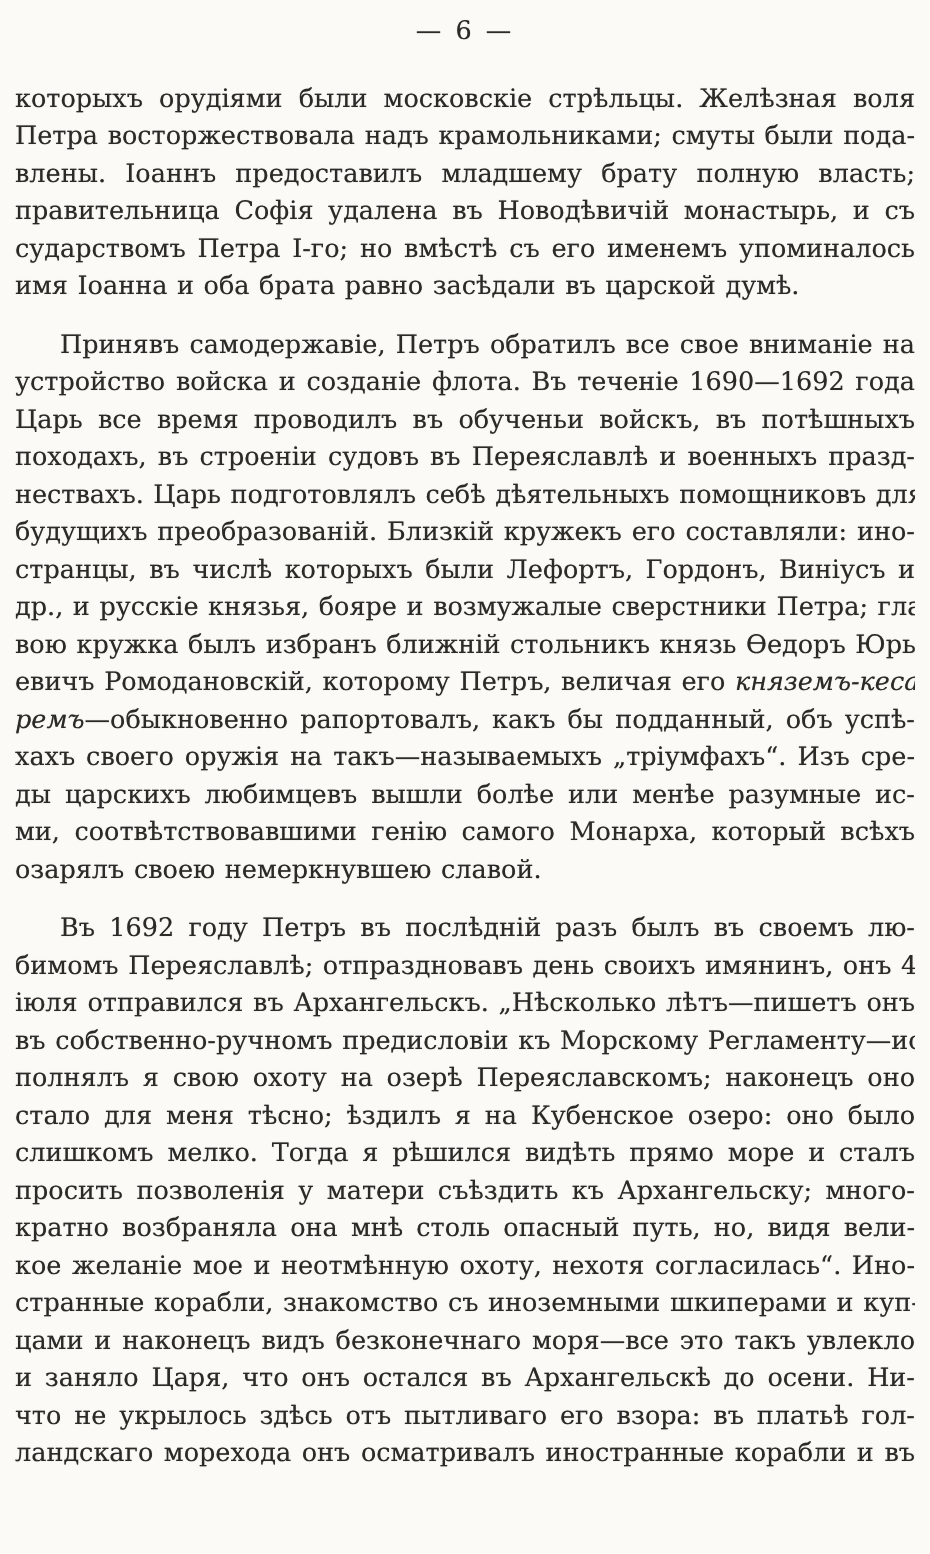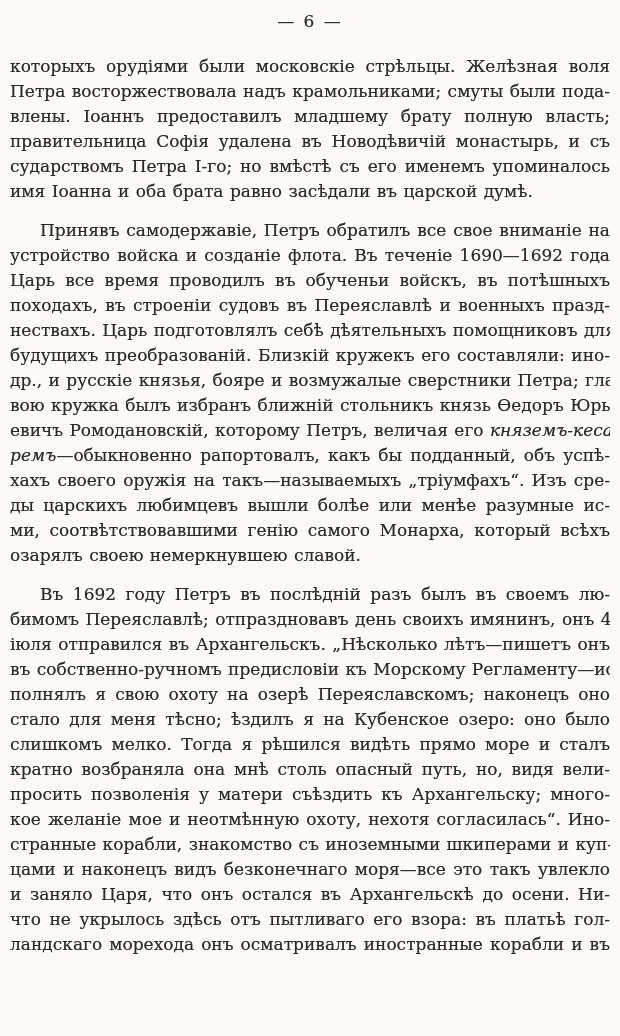--- a/index.html
+++ b/index.html
@@ -60,39 +60,40 @@
         <div class="line"><span>сударствомъ Петра I-го; но вмѣстѣ съ его именемъ упоминалось</span></div>
         <div class="line"><span>имя Іоанна и оба брата равно засѣдали въ царской думѣ.</span></div>
       </div>
       <div class="para">
         <div class="line indent"><span>Принявъ самодержавіе, Петръ обратилъ все свое вниманіе на</span></div>
         <div class="line"><span>устройство войска и созданіе флота. Въ теченіе 1690—1692 года</span></div>
         <div class="line"><span>Царь все время проводилъ въ обученьи войскъ, въ потѣшныхъ</span></div>
         <div class="line"><span>походахъ, въ строеніи судовъ въ Переяславлѣ и военныхъ празд-</span></div>
         <div class="line"><span>нествахъ. Царь подготовлялъ себѣ дѣятельныхъ помощниковъ для</span></div>
         <div class="line"><span>будущихъ преобразованій. Близкій кружекъ его составляли: ино-</span></div>
+        <div class="line"><span>странцы, въ числѣ которыхъ были Лефортъ, Гордонъ, Виніусъ и</span></div>
         <div class="line"><span>др., и русскіе князья, бояре и возмужалые сверстники Петра; гла-</span></div>
         <div class="line"><span>вою кружка былъ избранъ ближній стольникъ князь Ѳедоръ Юрь-</span></div>
         <div class="line"><span>евичъ Ромодановскій, которому Петръ, величая его </span><span class="it">княземъ-кеса-</span></div>
         <div class="line"><span class="it">ремъ</span><span>—обыкновенно рапортовалъ, какъ бы подданный, объ успѣ-</span></div>
         <div class="line"><span>хахъ своего оружія на такъ—называемыхъ „тріумфахъ“. Изъ сре-</span></div>
         <div class="line"><span>ды царскихъ любимцевъ вышли болѣе или менѣе разумные ис-</span></div>
         <div class="line"><span>ми, соотвѣтствовавшими генію самого Монарха, который всѣхъ</span></div>
         <div class="line"><span>озарялъ своею немеркнувшею славой.</span></div>
       </div>
       <div class="para jlast">
         <div class="line indent"><span>Въ 1692 году Петръ въ послѣдній разъ былъ въ своемъ лю-</span></div>
         <div class="line"><span>бимомъ Переяславлѣ; отпраздновавъ день своихъ имянинъ, онъ 4</span></div>
         <div class="line"><span>іюля отправился въ Архангельскъ. „Нѣсколько лѣтъ—пишетъ онъ</span></div>
         <div class="line"><span>въ собственно-ручномъ предисловіи къ Морскому Регламенту—ис-</span></div>
         <div class="line"><span>полнялъ я свою охоту на озерѣ Переяславскомъ; наконецъ оно</span></div>
         <div class="line"><span>стало для меня тѣсно; ѣздилъ я на Кубенское озеро: оно было</span></div>
         <div class="line"><span>слишкомъ мелко. Тогда я рѣшился видѣть прямо море и сталъ</span></div>
+        <div class="line"><span>просить позволенія у матери съѣздить къ Архангельску; много-</span></div>
         <div class="line"><span>кратно возбраняла она мнѣ столь опасный путь, но, видя вели-</span></div>
-        <div class="line"><span>просить позволенія у матери съѣздить къ Архангельску; много-</span></div>
         <div class="line"><span>кое желаніе мое и неотмѣнную охоту, нехотя согласилась“. Ино-</span></div>
         <div class="line"><span>странные корабли, знакомство съ иноземными шкиперами и куп-</span></div>
         <div class="line"><span>цами и наконецъ видъ безконечнаго моря—все это такъ увлекло</span></div>
         <div class="line"><span>и заняло Царя, что онъ остался въ Архангельскѣ до осени. Ни-</span></div>
         <div class="line"><span>что не укрылось здѣсь отъ пытливаго его взора: въ платьѣ гол-</span></div>
         <div class="line"><span>ландскаго морехода онъ осматривалъ иностранные корабли и въ</span></div>
       </div>
     </div>
 </div>
 

